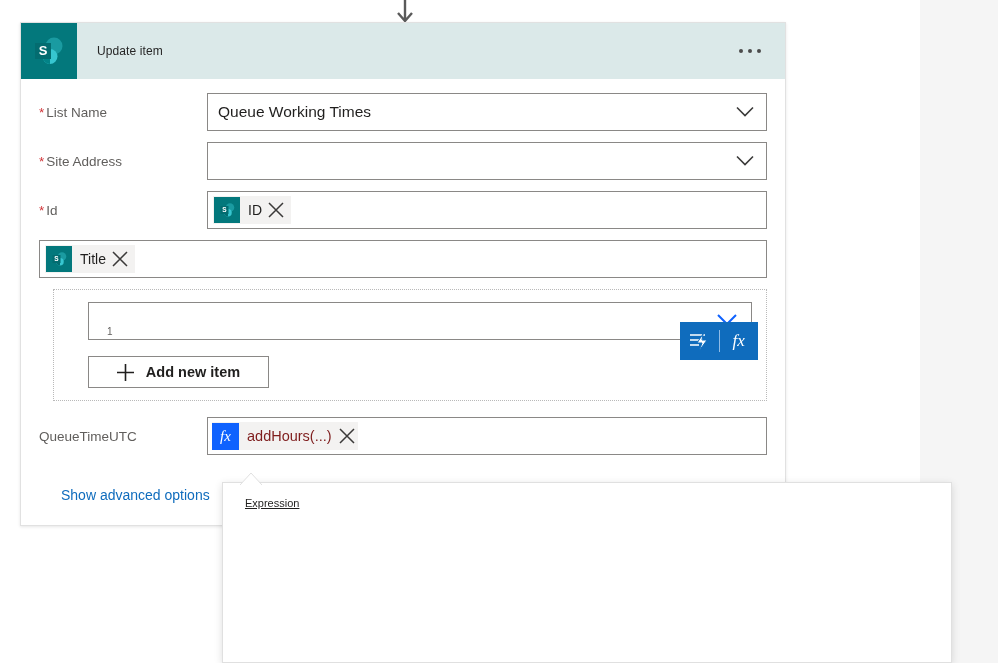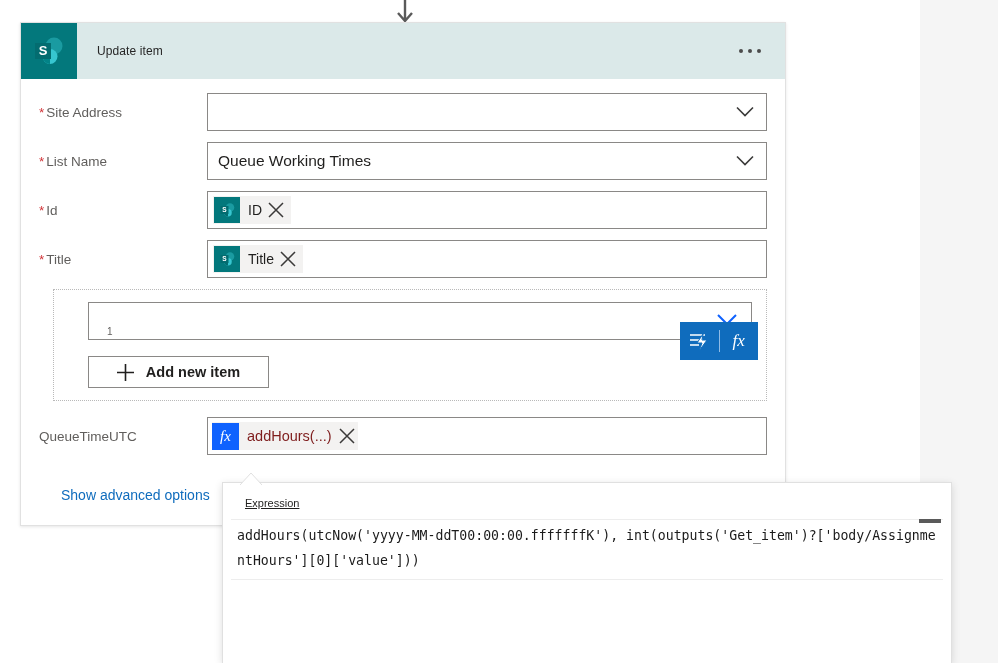--- a/index.html
+++ b/index.html
@@ -246,42 +246,42 @@
           <i></i>
           <i></i>
       </div>
     </div>
 
     <div class="card-body">
 
       
       <div class="row">
         <div class="row-label">
-          <span class="req">*</span><span>Site Address</span>
+          <span class="req">*</span><span>List Name</span>
         </div>
         <div class="row-field">
           <div class="textbox">
-            <span class="combo-value"></span>
+            <span class="combo-value">Queue Working Times</span>
             <span class="chev">
               <svg width="18" height="11" viewBox="0 0 18 11">
                   <path d="M1 1 L9 9 L17 1" stroke="#3b3a39" stroke-width="1.6" fill="none"></path>
                 </svg>
             </span>
           </div>
         </div>
       </div>
 
       
       <div class="row">
         <div class="row-label">
-          <span class="req">*</span><span>List Name</span>
+          <span class="req">*</span><span>Site Address</span>
         </div>
         <div class="row-field">
           <div class="textbox">
-            <span class="combo-value">Queue Working Times</span>
+            <span class="combo-value"></span>
             <span class="chev">
               <svg width="18" height="11" viewBox="0 0 18 11">
                   <path d="M1 1 L9 9 L17 1" stroke="#3b3a39" stroke-width="1.6" fill="none"></path>
                 </svg>
             </span>
           </div>
         </div>
       </div>
 
       
@@ -307,23 +307,20 @@
                     <path d="M2 2 L16 16 M16 2 L2 16" stroke="#3b3a39" stroke-width="1.5" fill="none"></path>
                   </svg>
               </span>
             </span>
           </div>
         </div>
       </div>
 
       
       <div class="row">
-        <div class="row-label">
-          <span class="req">*</span><span>Title</span>
-        </div>
         <div class="row-field">
           <div class="textbox" style="padding-left:5px;">
             <span class="chip">
               <span class="chip-icon">
                 <svg viewBox="0 0 34 32">
                   <circle cx="22" cy="11" r="8.5" fill="#1a9ba1"></circle>
                   <circle cx="18" cy="21.5" r="7.5" fill="#37c6d0"></circle>
                   <path d="M10.5 21.5a7.5 7.5 0 0 0 7.5 7.5V21.5z" fill="#036c70"></path>
                   <rect x="3" y="8" width="16" height="16" fill="#036c70"></rect>
                   <text x="11" y="20" font-family="Liberation Sans, sans-serif" font-size="13" font-weight="bold" fill="#ffffff" text-anchor="middle">S</text>
@@ -418,20 +415,16 @@
     <svg viewBox="0 0 22 12" width="22" height="12">
       <path d="M0 12 L11 0 L22 12 Z" fill="#ffffff" stroke="#e0e0e0" stroke-width="1"></path>
       <path d="M1 12 H21" stroke="#ffffff" stroke-width="2"></path>
     </svg>
   </div>
 
   <div class="expr-panel">
     <div class="expr-head">
       <div class="expr-head-title">Expression</div>
     </div>
-    <div class="expr-input-wrap">
-      <div class="expr-scroll"></div>
-      <div class="expr-input">addHours(utcNow('yyyy-MM-ddT00:00:00.fffffffK'), int(outputs('Get_item')?['body/AssignmentHours'][0]['value']))</div>
-    </div>
     <div class="expr-rest"></div>
   </div>
 
 </div>
 
 </body></html>

